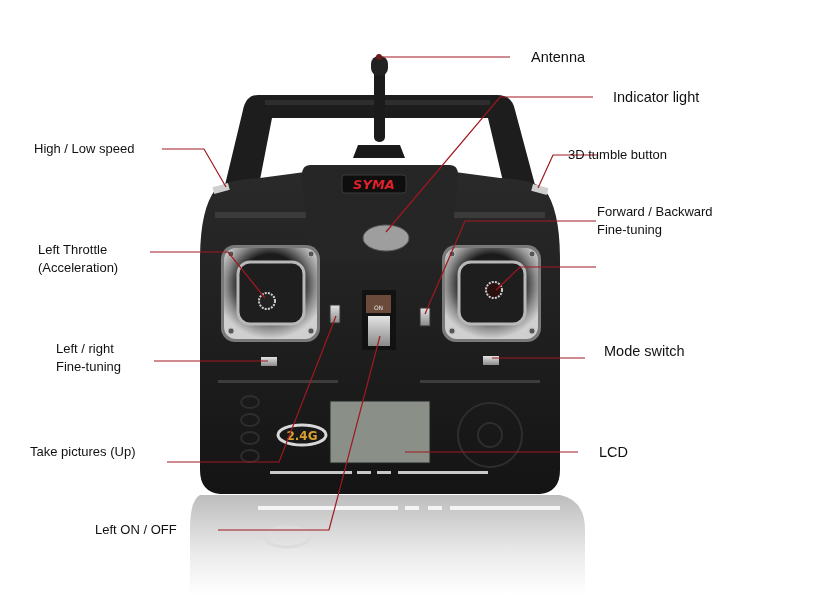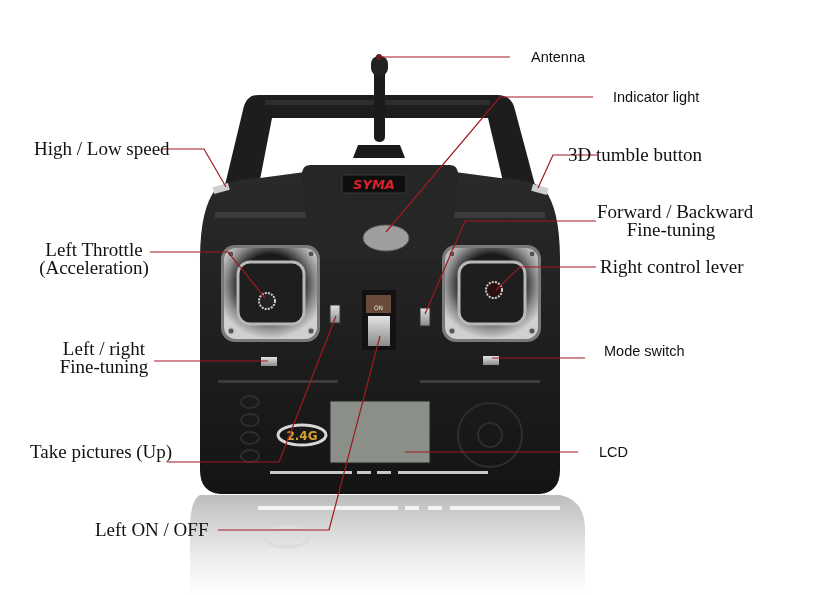--- a/index.html
+++ b/index.html
@@ -1,22 +1,22 @@
 <!DOCTYPE html>
 <html><head>
 <meta charset="utf-8">
 <style>
   html, body { margin:0; padding:0; background:#ffffff; }
   body { width:833px; height:595px; position:relative; overflow:hidden; font-family:"DejaVu Sans", sans-serif; }
   .stage { position:absolute; left:0; top:0; width:833px; height:595px; }
   svg.art { position:absolute; left:0; top:0; }
   .lbl { position:absolute; font-size:13px; color:#111; white-space:nowrap; line-height:18px; }
-  .lbl.mono { font-family:Liberation Serif, serif; font-size:19px; letter-spacing:0px; }
+  .lbl.mono { font-family:Liberation Sans, sans-serif; font-size:13px; letter-spacing:0px; }
   .lbl.sans { font-family:"Liberation Sans", sans-serif; font-size:14.5px;margin-left:16px; }
-  .lbl.center { text-align:center; }
+  .lbl.center { }
   .lbl .line2 { display:block; }
 </style>
 </head>
 <body>
 
 <div class="stage">
 
   <svg class="art" width="833" height="595" viewBox="0 0 833 595">
     <defs>
       <linearGradient id="bodyGrad" x1="0" y1="0" x2="0" y2="1">
@@ -170,21 +170,20 @@
   <div class="lbl mono center" style="left:597px; top:203px; width:148px;">
     <span class="line2">Forward / Backward</span>
     <span class="line2">Fine-tuning</span>
   </div>
 
   <div class="lbl mono center" style="left:38px; top:241px; width:112px;">
     <span class="line2">Left Throttle</span>
     <span class="line2">(Acceleration)</span>
   </div>
 
-  <div class="lbl mono" style="left:600px; top:258px;">Right control lever</div>
 
   <div class="lbl mono center" style="left:56px; top:340px; width:96px;">
     <span class="line2">Left / right</span>
     <span class="line2">Fine-tuning</span>
   </div>
 
   <div class="lbl sans" style="left:588px; top:342px;">Mode switch</div>
 
   <div class="lbl mono" style="left:30px; top:443px;text-align:center;">
     <span class="line2">Take pictures (Up)</span>

